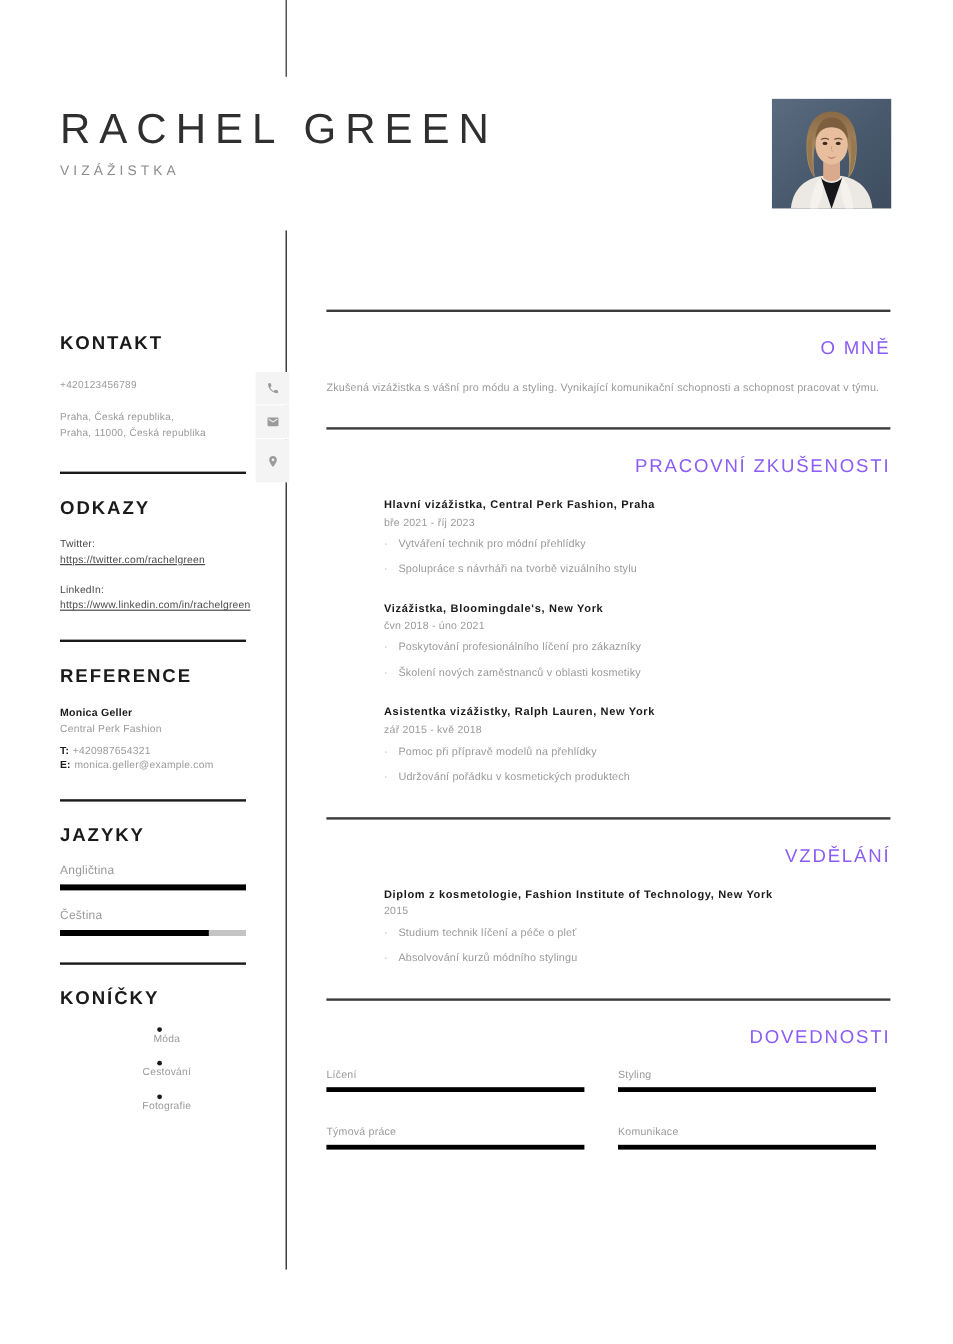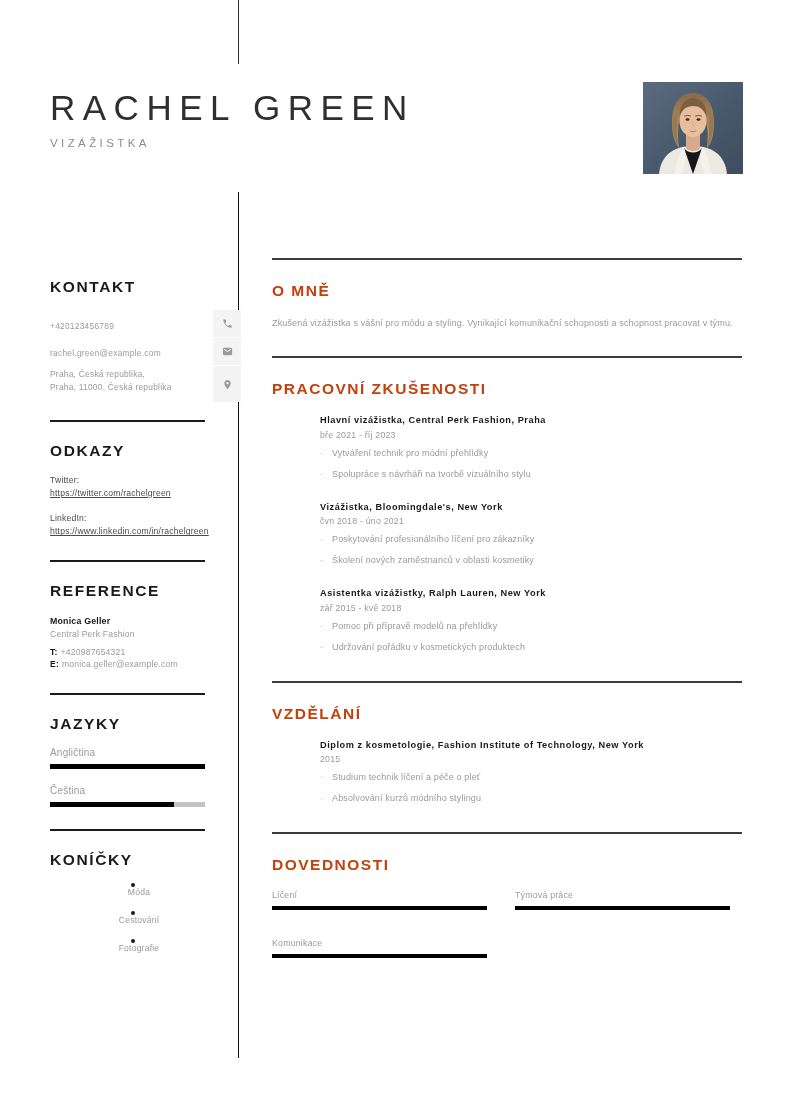--- a/index.html
+++ b/index.html
@@ -79,21 +79,21 @@
     height: 1.6px;
     background: #1a1a1a;
     margin: 22px 0 20px 0;
   }
 
   
   .contact-list { position: relative; }
   .contact-row {
     position: relative;
     display: flex;
-    align-items: flex-end;
+    align-items: flex-start;
     min-height: 27px;
     padding: 4px 0 4px 0;
   }
   .contact-text {
     font-size: 8.4px;
     color: #9a9a9a;
     line-height: 1.55;
     letter-spacing: 0.25px;
     flex: 1;
     padding-right: 8px;
@@ -208,23 +208,24 @@
   .main-rule {
     width: 470px;
     height: 1.6px;
     background: #3b3b3b;
     margin-bottom: 22px;
   }
   .main-rule.spaced { margin-top: 26px; }
   .main-h {
     font-size: 15.5px;
     letter-spacing: 1.5px;
-    color: #c2410c;
-    font-weight: 700;
+    color: #8b5cf6;
+    font-weight: 400;
     margin-bottom: 16px;
+    text-align: right;
   }
   .summary {
     font-size: 9px;
     color: #9a9a9a;
     line-height: 1.62;
     letter-spacing: 0.15px;
     max-width: 466px;
   }
 
   .entry { margin-bottom: 19px; margin-left: 48px; }
@@ -352,23 +353,20 @@
   </div>
 
   <div class="sidebar">
 
     <div class="side-h">KONTAKT</div>
     <div class="contact-list">
       <div class="contact-row">
         <div class="contact-text">+420123456789</div>
       </div>
       <div class="contact-row">
-        <div class="contact-text">rachel.green@example.com</div>
-      </div>
-      <div class="contact-row">
         <div class="contact-text">Praha, Česká republika,<br>Praha, 11000, Česká republika</div>
       </div>
 
       <div class="icon-col">
         <div class="icon-box" style="height:28px;">
           <svg width="11" height="11" viewBox="0 0 24 24" fill="#9b9b9b">
               <path d="M6.6 10.8c1.4 2.8 3.8 5.1 6.6 6.6l2.2-2.2c.3-.3.7-.4 1-.2 1.1.4 2.4.6 3.6.6.6 0 1 .4 1 1V20c0 .6-.4 1-1 1C10.6 21 3 13.4 3 4c0-.6.4-1 1-1h3.5c.6 0 1 .4 1 1 0 1.3.2 2.5.6 3.6.1.3 0 .7-.2 1l-2.3 2.2z"></path>
             </svg>
         </div>
         <div class="icon-box" style="height:28px;">
@@ -511,20 +509,26 @@
     <div class="main-h">DOVEDNOSTI</div>
 
     <div class="skills-grid">
       <div class="skill-item">
         <div class="skill-name">Líčení</div>
         <div class="skill-track">
           <div class="skill-fill" id="skillfill0" style="width: 100%;"></div>
         </div>
       </div>
       <div class="skill-item">
+        <div class="skill-name">Styling</div>
+        <div class="skill-track">
+          <div class="skill-fill" id="skillfill1" style="width: 100%;"></div>
+        </div>
+      </div>
+      <div class="skill-item">
         <div class="skill-name">Týmová práce</div>
         <div class="skill-track">
           <div class="skill-fill" id="skillfill3" style="width: 100%;"></div>
         </div>
       </div>
       <div class="skill-item">
         <div class="skill-name">Komunikace</div>
         <div class="skill-track">
           <div class="skill-fill" id="skillfill2" style="width: 100%;"></div>
         </div>

